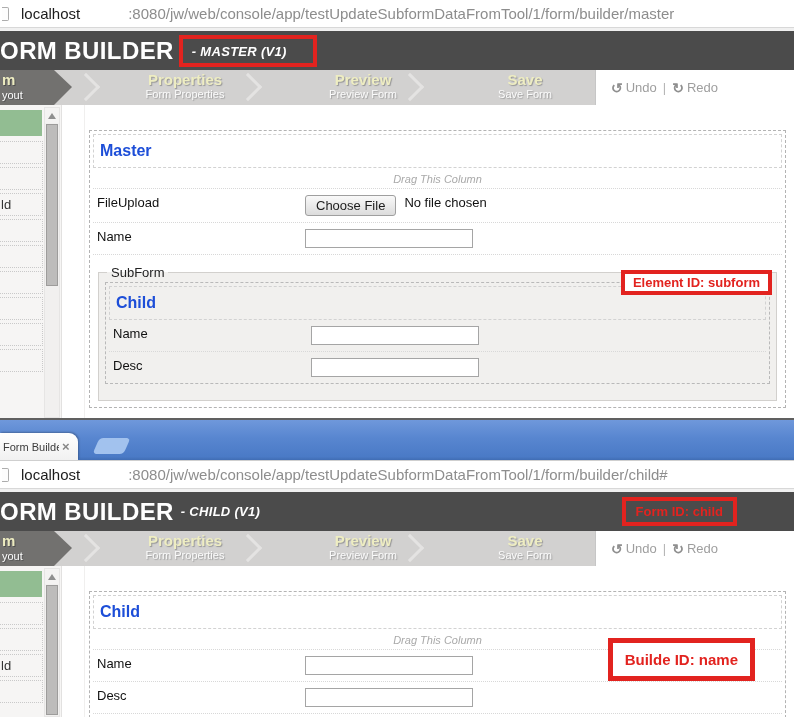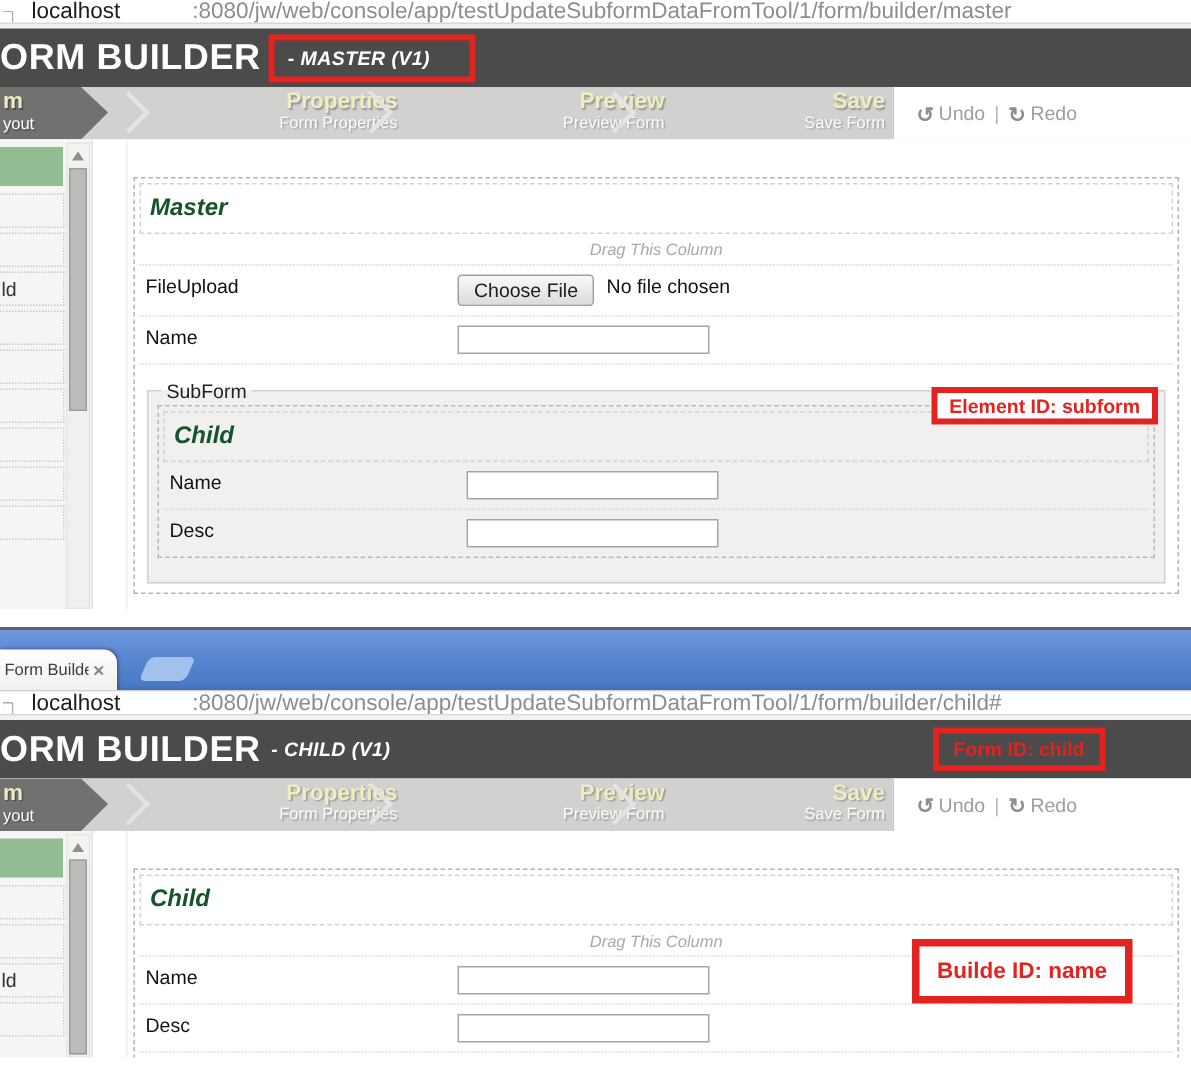--- a/index.html
+++ b/index.html
@@ -1,21 +1,21 @@
 <!DOCTYPE html>
 <html><head>
 <meta charset="utf-8">
 <style>
   html,body{margin:0;padding:0;background:#fff;}
   *{box-sizing:border-box;}
   .stage{position:relative;width:794px;height:719px;overflow:hidden;background:#fff;
          font-family:"Liberation Sans",sans-serif;}
 
   
-  .urlbar{position:relative;height:16px;background:#fff;border-bottom:1px solid #d8d8d8;
+  .urlbar{position:relative;height:28px;background:#fff;border-bottom:1px solid #d8d8d8;
           display:flex;align-items:center;padding-left:21px;font-size:15px;white-space:nowrap;overflow:hidden;}
   .favicon-sliver{position:absolute;left:2px;top:7px;width:7px;height:14px;
                   border:1px solid #adadad;border-left:none;border-radius:0 2px 2px 0;background:#fdfdfd;}
   .url-host{color:#1b1b1b;}
   .url-rest{color:#8d8d8d;padding-left:48px;}
   .pagegap{height:3px;background:#f0f0f0;}
 
   .appheader{position:relative;height:39px;background:#4b4b4b;display:flex;align-items:center;
              color:#fff;overflow:hidden;}
   .apptitle{font-size:24px;font-weight:600;letter-spacing:.4px;margin-left:-15px;white-space:nowrap;}
@@ -23,21 +23,21 @@
   .redbox{border:4px solid #e2231f;color:#e2231f;font-weight:bold;}
   .subtitle-box{margin-left:5px;padding:3px 26px 3px 9px;background:transparent;}
   .subtitle-box .subtitle{margin-left:0;color:#fff;}
   .hdr-ann{position:absolute;right:57px;top:5px;padding:3px 10px;font-size:13px;background:transparent;}
 
   .stepnav{position:relative;height:35px;background:#d2d1d0;}
   .tab-active{position:absolute;left:0;top:0;width:72px;height:35px;background:#72716f;
               clip-path:polygon(0 0,54px 0,72px 17px,54px 35px,0 35px);}
   .tab-active .t1{position:absolute;left:2px;top:1px;font-size:15px;font-weight:bold;color:#ecebc0;text-shadow:1px 1px 0 #4e4e4e;}
   .tab-active .t2{position:absolute;left:2px;top:19px;font-size:11px;font-weight:normal;color:#fdfdfd;text-shadow:1px 1px 0 #565656;}
-  .step{position:absolute;top:0;height:20px;text-align:right;cursor:pointer;}
+  .step{position:absolute;top:0;height:20px;text-align:center;cursor:pointer;}
   .step .st{display:block;font-size:15px;font-weight:bold;color:#eeedc2;text-shadow:1px 1px 1px #969696;margin-top:1px;line-height:17px;}
   .step .ss{display:block;font-size:11px;font-weight:normal;color:#fbfbfb;text-shadow:1px 1px 1px #a0a0a0;line-height:13px;}
   .step-1{left:105px;width:160px;} .step-2{left:283px;width:160px;} .step-3{left:460px;width:130px;}
   .chev{position:absolute;top:7px;width:20px;height:20px;border-top:3px solid #e4e3e2;border-right:3px solid #e4e3e2;
         transform:rotate(45deg);}
   .chev-0{left:76px;} .chev-1{left:238px;} .chev-2{left:400px;}
   .nav-right{position:absolute;right:0;top:0;width:199px;height:35px;background:#fff;border-left:1px solid #c6c6c6;
              display:flex;align-items:center;padding-left:15px;color:#9e9e9e;font-size:13px;}
   .ur-ico{font-size:14px;font-weight:bold;color:#8f8f8f;margin-right:3px;}
   .ur-btn{cursor:pointer;}
@@ -53,21 +53,21 @@
   .scrollbar{position:absolute;top:2px;right:1px;bottom:0;width:16px;background:#f1f0ef;border:1px solid #e6e5e4;}
   .scroll-up{height:15px;background:#f4f3f2;position:relative;cursor:pointer;}
   .scroll-up::after{content:"";position:absolute;left:3px;top:5px;border-left:4px solid transparent;
                     border-right:4px solid transparent;border-bottom:6px solid #8f8f8f;}
   .scroll-thumb{position:absolute;left:1px;right:1px;background:#bdbcbb;border:1px solid #9d9c9b;cursor:pointer;}
   .thumb-top{top:16px;height:162px;} .thumb-bot{top:16px;height:130px;}
 
   .canvas{position:relative;flex:1;padding:25px 0 0 27px;background:#fff;}
   .canvas::before{content:"";position:absolute;left:22px;top:0;bottom:0;border-left:1px solid #f0efee;}
   .formbox{position:relative;width:697px;border:1px dashed #b3b3b3;background:#fff;}
-  .formhead{margin:3px 3px 0;padding:7px 6px;border:1px dashed #d2d2d2;font-weight:bold;font-size:16px;color:#14532d;cursor:pointer;font-style:italic;}
+  .formhead{margin:3px 3px 0;padding:7px 6px;border:1px dashed #d2d2d2;font-weight:bold;font-size:16px;color:#1d4ed8;cursor:pointer;}
   .draghint{text-align:center;font-style:italic;font-size:11px;color:#a9a9a9;padding:5px 0 3px;margin:0 3px;
             border-bottom:1px dotted #d8d8d8;}
   .frow{display:flex;align-items:flex-start;margin:0 3px;padding:6px 4px;border-bottom:1px dotted #d8d8d8;
         font-size:13px;color:#111;min-height:28px;}
   .frow .flabel{width:208px;flex:none;}
   .tinput{width:168px;height:19px;border:1px solid #a5a5a5;background:#fff;padding:0 3px;font-size:12px;}
   .file-btn{font-size:13px;padding:2px 10px;border:1px solid #9f9f9f;border-radius:3px;
             background:linear-gradient(#f9f9f9,#dcdcdc);color:#1c1c1c;cursor:pointer;}
   .file-status{margin-left:8px;font-size:13px;color:#111;}
 

